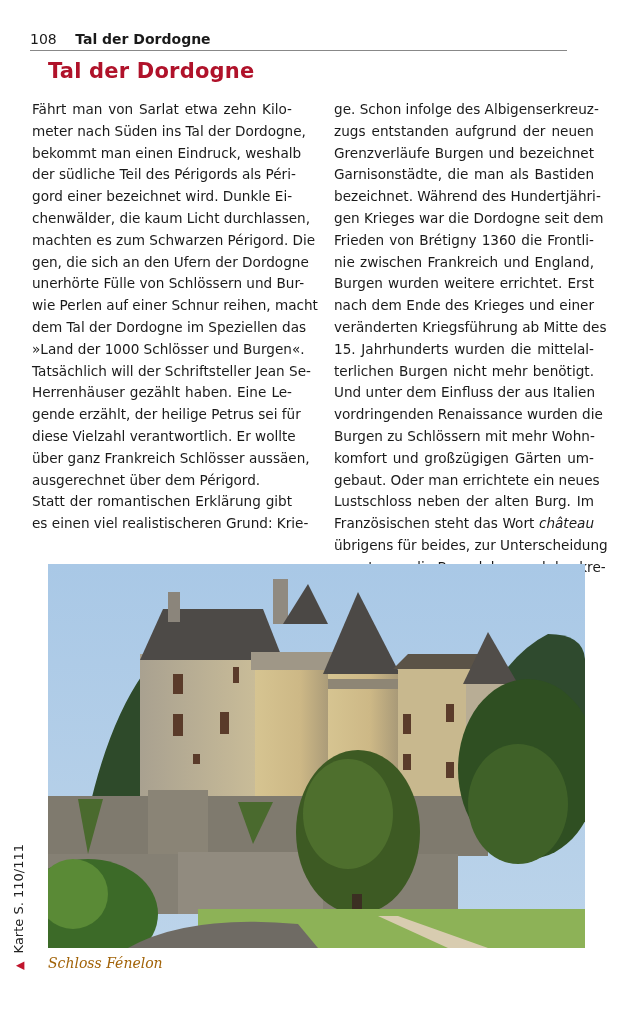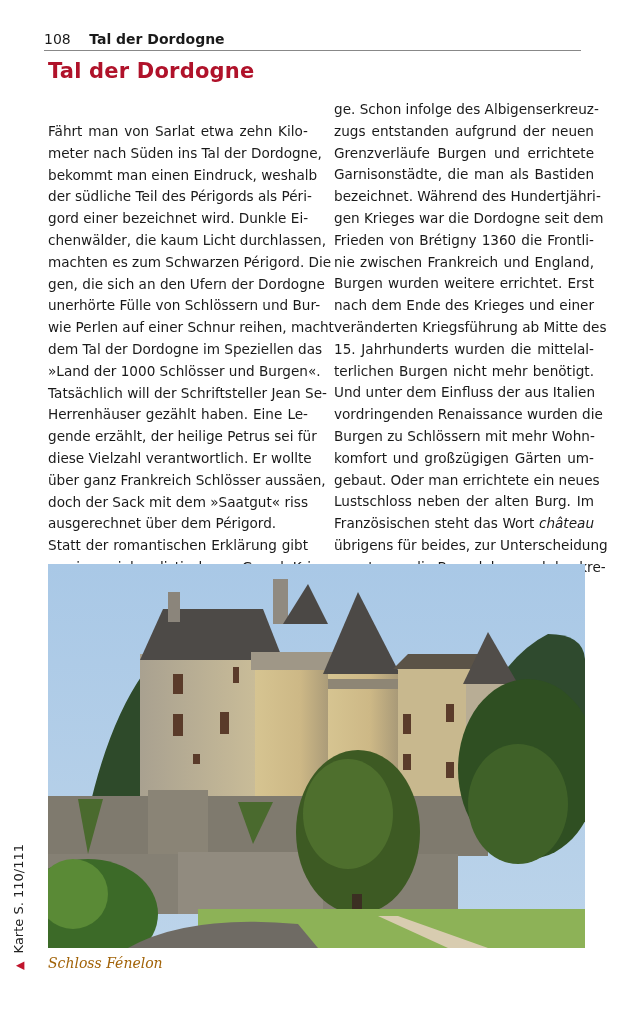--- a/index.html
+++ b/index.html
@@ -1,24 +1,24 @@
 <!DOCTYPE html>
 <html><head>
 <meta charset="utf-8">
 <style>
   html, body { margin:0; padding:0; background:#ffffff; }
   body { width:644px; height:1020px; position:relative; overflow:hidden; font-family:"DejaVu Sans", sans-serif; color:#1a1a1a; }
-  .running-head { position:absolute; left:44px; top:31px; width:537px; height:19px; border-bottom:1px solid #888; font-size:14px; line-height:17px; }
+  .running-head { position:absolute; left:30px; top:31px; width:537px; height:19px; border-bottom:1px solid #888; font-size:14px; line-height:17px; }
   .running-head .pnum { font-weight:normal; margin-right:14px; }
   .running-head .rtitle { font-weight:bold; }
   .chapter-title { position:absolute; left:48px; top:58px; margin:0; font-size:21px; font-weight:bold; color:#b0122a; line-height:26px; letter-spacing:0.2px; }
   .col { position:absolute; top:99px; width:260px; font-size:13.6px; line-height:21.8px; text-align:justify; }
   .col .line { display:block; text-align:justify; text-align-last:justify; white-space:nowrap; }
   .col .line.last { text-align-last:left; }
-  .col-left { left:48px;margin-top:22px; }
+  .col-left { left:32px; }
   .col-right { left:334px; }
   .photo { position:absolute; left:48px; top:564px; width:537px; height:384px; overflow:hidden; }
   .side-note { position:absolute; left:8px; top:850px; width:120px; height:22px; transform-origin:0 0; transform:rotate(-90deg) translate(-120px,0); font-size:13px; line-height:22px; color:#222; white-space:nowrap; }
   .side-note .tri { color:#c0142c; font-size:11px; margin-right:4px; }
   .caption { position:absolute; left:48px; top:955px; font-family:"DejaVu Serif", serif; font-style:italic; font-size:14px; color:#a16207; }
 </style>
 </head>
 <body>
 
 <div class="running-head">
@@ -39,30 +39,29 @@
   <span class="line">gen, die sich an den Ufern der Dordogne</span>
   <span class="line">unerhörte Fülle von Schlössern und Bur-</span>
   <span class="line">wie Perlen auf einer Schnur reihen, macht</span>
   <span class="line">dem Tal der Dordogne im Speziellen das</span>
   <span class="line">»Land der 1000 Schlösser und Burgen«.</span>
   <span class="line">Tatsächlich will der Schriftsteller Jean Se-</span>
   <span class="line">Herrenhäuser gezählt haben. Eine Le-</span>
   <span class="line">gende erzählt, der heilige Petrus sei für</span>
   <span class="line">diese Vielzahl verantwortlich. Er wollte</span>
   <span class="line">über ganz Frankreich Schlösser aussäen,</span>
-  <span class="line">doch der Sack mit dem »Saatgut« riss</span>
   <span class="line last">ausgerechnet über dem Périgord.</span>
   <span class="line">Statt der romantischen Erklärung gibt</span>
   <span class="line">es einen viel realistischeren Grund: Krie-</span>
 </div>
 
 <div class="col col-right">
   <span class="line">ge. Schon infolge des Albigenserkreuz-</span>
   <span class="line">zugs entstanden aufgrund der neuen</span>
-  <span class="line">Grenzverläufe Burgen und errichtete</span>
+  <span class="line">Grenzverläufe Burgen und bezeichnet</span>
   <span class="line">Garnisonstädte, die man als Bastiden</span>
   <span class="line">bezeichnet. Während des Hundertjähri-</span>
   <span class="line">gen Krieges war die Dordogne seit dem</span>
   <span class="line">Frieden von Brétigny 1360 die Frontli-</span>
   <span class="line">nie zwischen Frankreich und England,</span>
   <span class="line">Burgen wurden weitere errichtet. Erst</span>
   <span class="line">nach dem Ende des Krieges und einer</span>
   <span class="line">veränderten Kriegsführung ab Mitte des</span>
   <span class="line">15. Jahrhunderts wurden die mittelal-</span>
   <span class="line">terlichen Burgen nicht mehr benötigt.</span>

